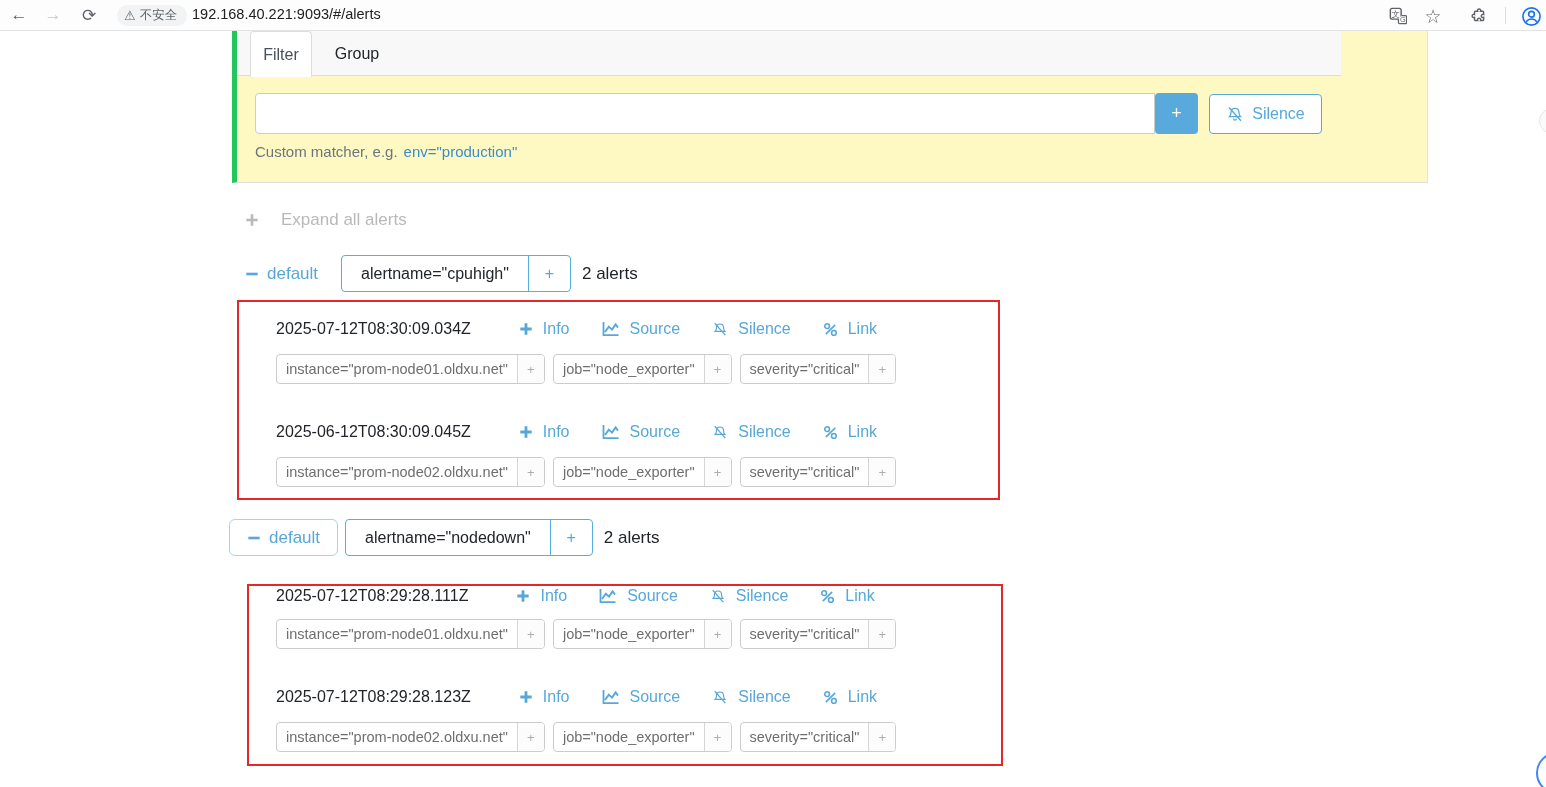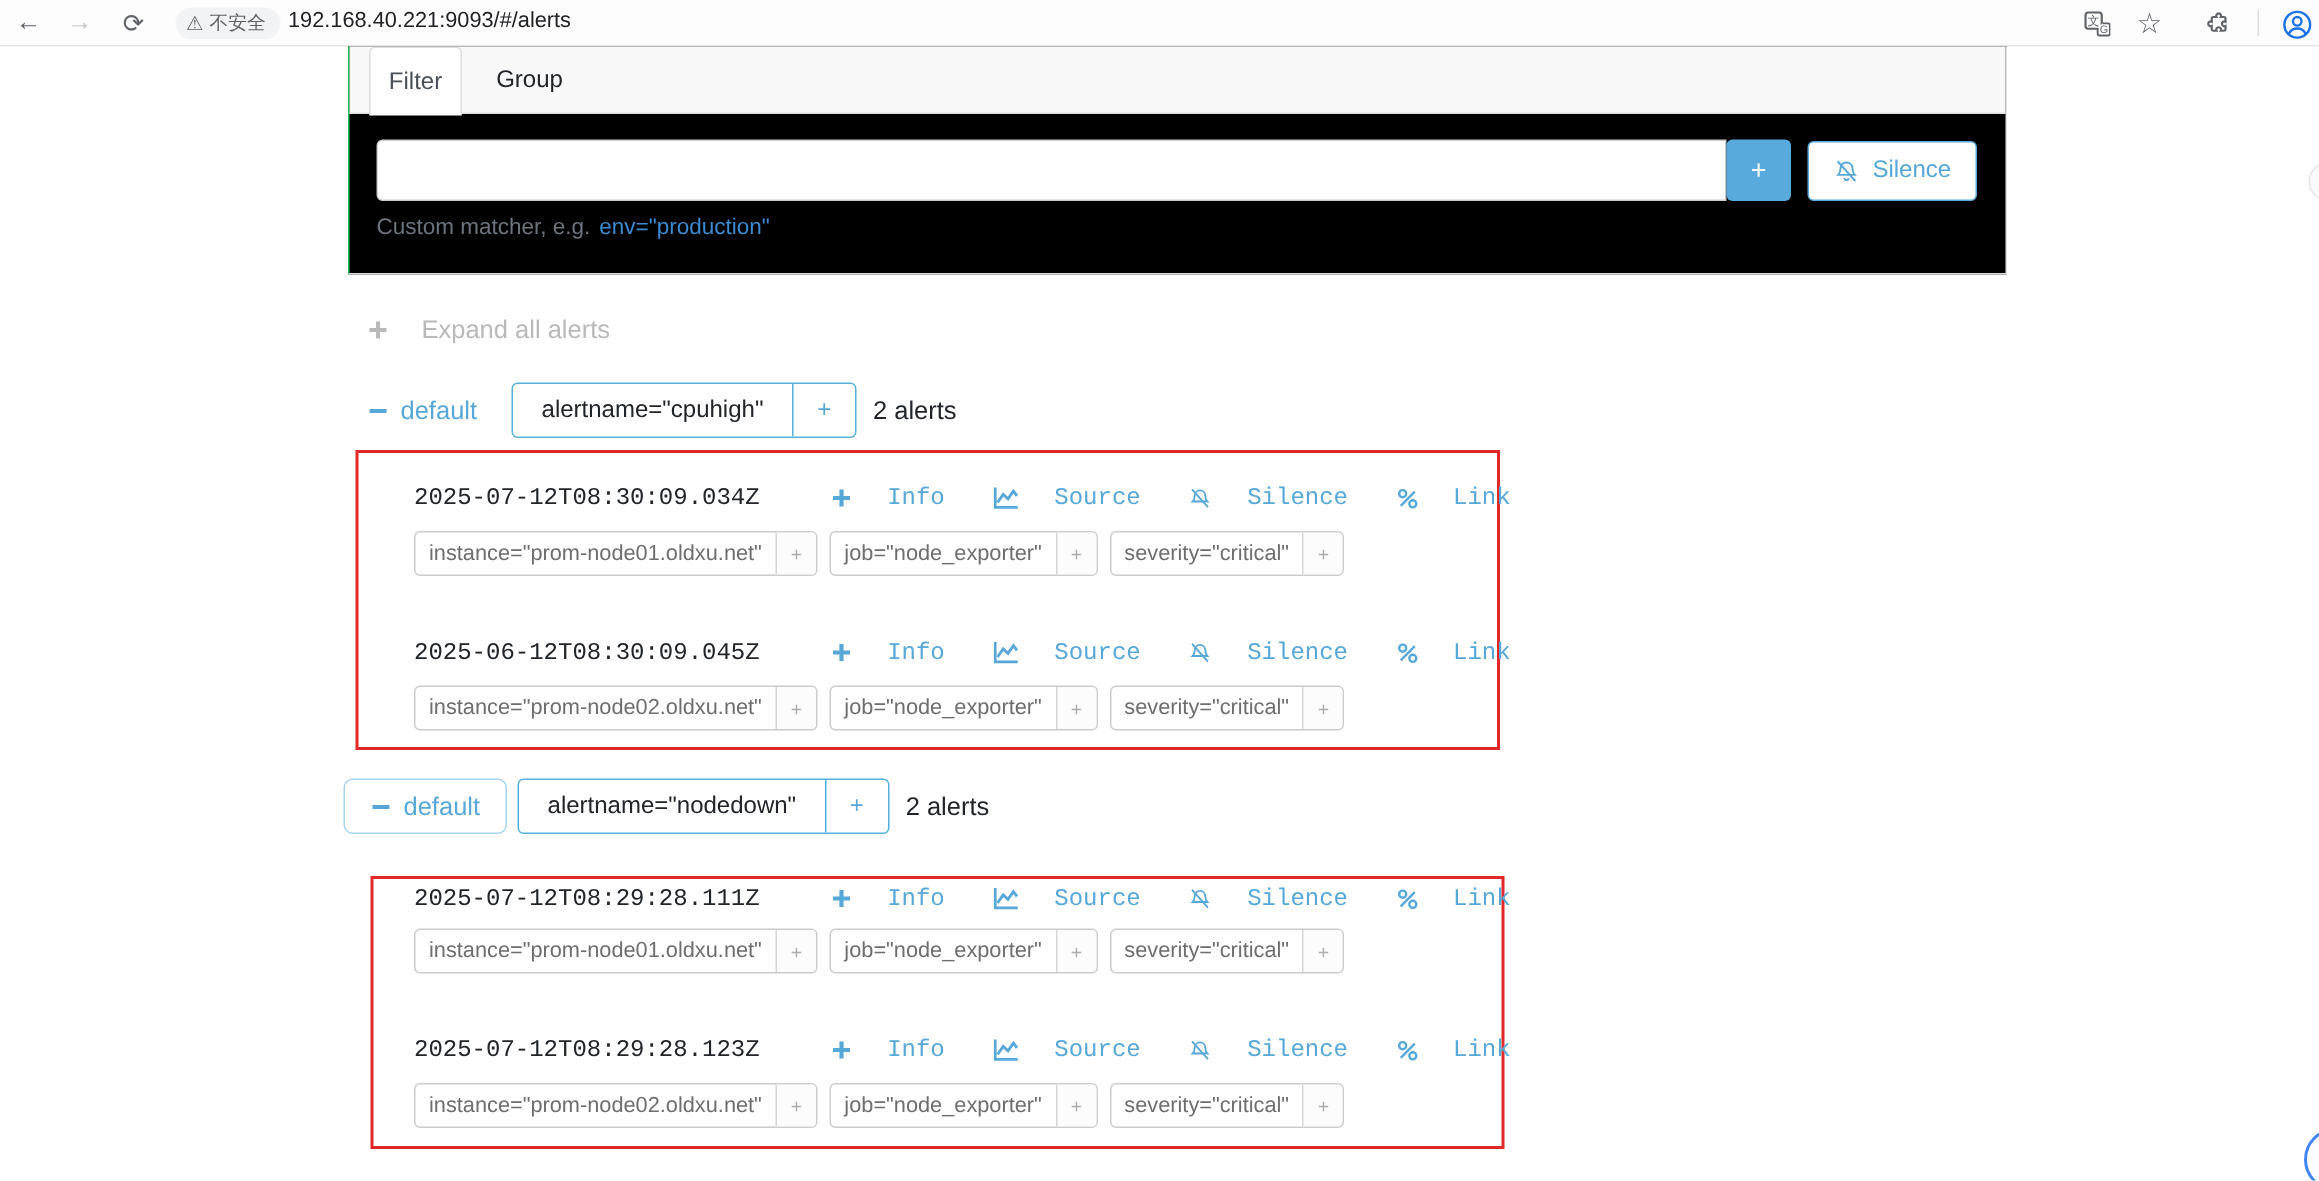--- a/index.html
+++ b/index.html
@@ -16,23 +16,23 @@
   .sec-chip { position:absolute; left:117px; top:5px; height:21px; padding:0 10px 0 7px;
     background:#f1f3f4; border-radius:11px; display:flex; align-items:center; gap:4px;
     color:#5f6368; font-size:12.5px; }
   .sec-chip .tri { font-size:13px; line-height:1; }
   .url-text { position:absolute; left:192px; top:6px; font-size:14.5px; color:#202124; }
   .right-ic { position:absolute; top:3px; width:26px; height:26px; display:flex;
     align-items:center; justify-content:center; color:#5f6368; }
   .chrome-divider { position:absolute; left:1505px; top:7px; width:1px; height:17px; background:#dadce0; }
 
   
-  .card { position:absolute; left:232px; top:31px; width:1106px; height:152px;
-    border-left:1px solid #22c55e; border-right:1px solid #e3e3e3; border-bottom:1px solid #ddd;
-    background:#000000; }
+  .card { position:absolute; left:232px; top:31px; width:1196px; height:152px;
+    border-left:5px solid #22c55e; border-right:1px solid #e3e3e3; border-bottom:1px solid #ddd;
+    background:#fef9c3; }
   .tabbar { position:absolute; left:0; top:0; width:1104px; height:45px;
     background:#f8f8f8; border-bottom:1px solid #ddd; }
   .tab { position:absolute; top:0; height:45px; display:flex; align-items:center;
     justify-content:center; font-size:16px; cursor:pointer; }
   .tab.active { left:13px; width:62px; background:#fff; border:1px solid #ddd; border-bottom:none;
     border-radius:4px 4px 0 0; height:46px; color:#495057; }
   .tab.inactive { left:75px; width:90px; color:#212529; }
   .receiver-cluster { position:absolute; right:26px; top:0; height:45px; display:flex;
     align-items:center; gap:26px; font-size:16.5px; color:#212529; }
   .chk-pair { display:flex; align-items:center; gap:10px; }
@@ -60,23 +60,23 @@
     padding:0 17px; }
   .matcher-badge { display:flex; align-items:stretch; height:37px; border:1px solid #55b0de;
     border-radius:4px; background:#fff; overflow:hidden; }
   .matcher-badge .txt { display:flex; align-items:center; padding:0 19px; font-size:16px;
     color:#212529; }
   .matcher-badge .plus { display:flex; align-items:center; justify-content:center; width:42px;
     border-left:1px solid #55b0de; color:#57a8d8; font-size:16px; cursor:pointer; }
   .grp-count { font-size:17px; color:#212529; }
 
   
-  .alert-head { position:absolute; display:flex; align-items:flex-end; height:21px;font-family:Liberation Mono, monospace; }
+  .alert-head { position:absolute; display:flex; align-items:flex-start; height:21px; }
   .alert-ts { font-size:16px; color:#212529; margin-right:24px; }
-  .act { display:flex; align-items:center; gap:23px; color:#57a8d8; font-size:16px;
+  .act { display:flex; align-items:center; gap:10px; color:#57a8d8; font-size:16px;
     margin-left:32px; cursor:pointer; }
   .act svg { display:block; }
   .label-row { position:absolute; display:flex; gap:8px; }
   .pill { display:flex; align-items:stretch; height:30px; border:1px solid #ccc;
     border-radius:4px; background:#fff; overflow:hidden; }
   .pill .ptxt { display:flex; align-items:center; padding:0 9px; font-size:14.5px; color:#6e6e6e; }
   .pill .pplus { display:flex; align-items:center; justify-content:center; width:27px;
     border-left:1px solid #d6d6d6; color:#adadad; font-size:13px; background:#fcfcfc; cursor:pointer; }
 
   

